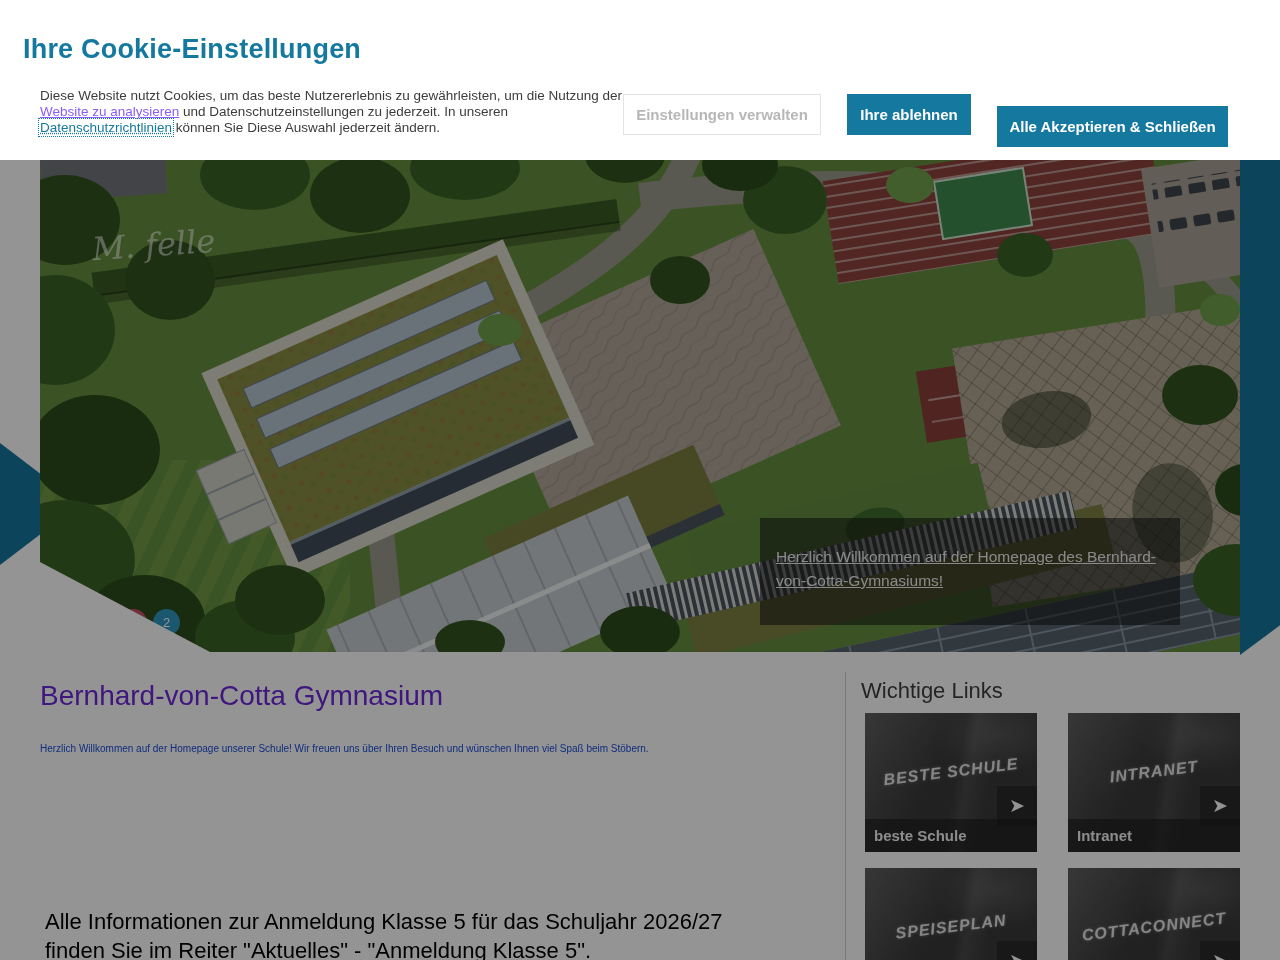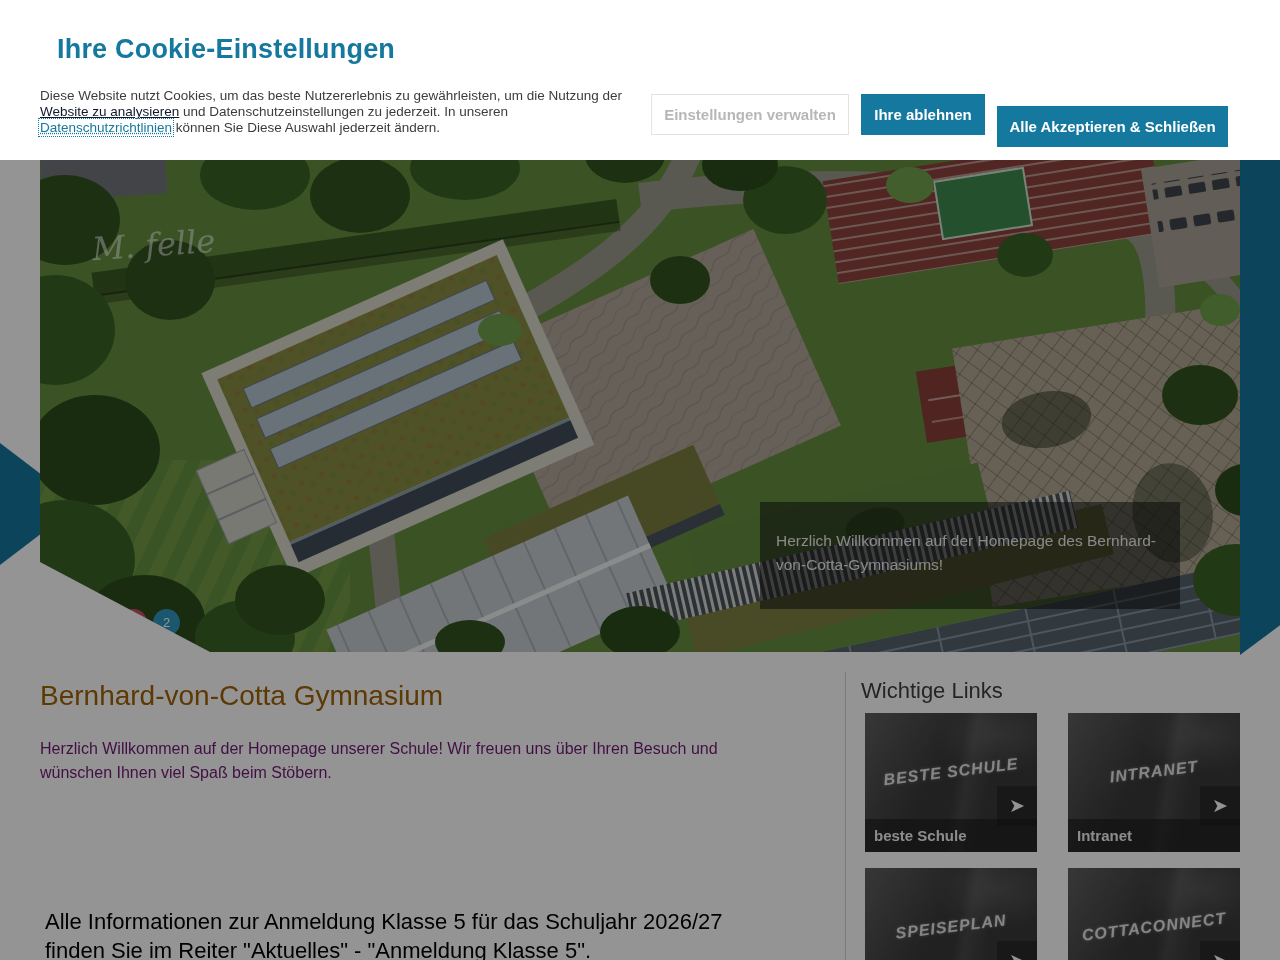--- a/index.html
+++ b/index.html
@@ -15,36 +15,36 @@
     position: fixed; inset: 0; background: rgba(0,0,0,0.42);
     z-index: 40; pointer-events: none;
   }
 
   
   .cookie-modal {
     position: fixed; top: 0; left: 0; width: 1280px; height: 160px;
     background: #ffffff; z-index: 50;
   }
   .cookie-title {
-    position: absolute; left: 57px; top: 34px; margin: 0;
+    position: absolute; left: 23px; top: 34px; margin: 0;
     font-size: 27px; font-weight: bold; color: var(--accent_teal, #15789e);
     letter-spacing: 0.2px;
   }
   .cookie-text {
     position: absolute; left: 40px; top: 88px; width: 590px; margin: 0;
     font-size: 13.5px; line-height: 16px; color: #3c3c3c;
   }
-  .link-underline { color: #0f172a; text-decoration: underline; cursor: pointer; }
+  .link-underline { color: #8b5cf6; text-decoration: underline; cursor: pointer; }
   .link-privacy {
     color: var(--accent_teal, #15789e); font-weight: normal; cursor: pointer;
     text-decoration: underline; text-decoration-style: dotted;
     outline: 1px dotted var(--accent_teal, #15789e); outline-offset: 1px;
   }
   .cookie-buttons {
-    position: absolute; right: 52px; top: 94px; display: flex; gap: 12px;
+    position: absolute; right: 52px; top: 94px; display: flex; gap: 26px;
   }
   .cookie-buttons button {
     height: 41px; border: none; font-family: inherit;
     font-size: 15px; font-weight: bold; cursor: pointer;
   }
   .btn-manage {
     width: 198px; background: #ffffff; border: 1px solid #e3e3e3 !important;
     color: #b7b7b7;
   }
   .btn-reject { width: 124px; background: var(--accent_teal, #15789e); color: #ffffff; }
@@ -70,47 +70,47 @@
     overflow: hidden; background: #67903f; z-index: 1;
   }
   .hero svg { position: absolute; left: 0; top: 0; }
   .watermark {
     position: absolute; left: 52px; top: 66px;
     font-family: "DejaVu Serif", serif; font-style: italic;
     font-size: 32px; color: rgba(255,255,255,0.55);
     transform: rotate(-4deg); pointer-events: none;
   }
   .hero-caption {
-    position: absolute; left: 720px; top: 342px; width: 420px; height: 107px;
+    position: absolute; left: 720px; top: 358px; width: 420px; height: 107px;
     background: rgba(18,18,18,0.55); color: #ececec;
-    font-size: 15.5px; line-height: 24px; padding: 27px 20px 0 16px;
+    font-size: 15.5px; line-height: 24px; padding: 27px 20px 0 16px; text-decoration: underline;
   }
   .indicators {
     position: absolute; left: 80px; top: 449px; display: flex; gap: 6px;
   }
   .indicators button {
     width: 27px; height: 27px; border-radius: 50%; border: none;
     color: #fff; font-size: 13px; font-family: inherit; cursor: pointer;
     display: flex; align-items: center; justify-content: center; padding: 0;
   }
   .indicators button:nth-child(1) { background: var(--indicator_active, #c9506a); }
   .indicators button:nth-child(2) { background: var(--indicator_inactive, #2f96bd); }
   .hero-wedge {
     position: absolute; left: 0; bottom: 0; width: 170px; height: 90px;
     background: #ffffff; clip-path: polygon(0 0, 0 100%, 100% 100%);
   }
 
   
   .main-heading {
     position: absolute; left: 40px; top: 680px; margin: 0;
-    font-size: 28px; font-weight: normal; color: #a16207; z-index: 1;
+    font-size: 28px; font-weight: normal; color: #6d28d9; z-index: 1;
   }
   .intro-text {
     position: absolute; left: 40px; top: 737px; width: 735px; margin: 0;
-    font-size: 16px; line-height: 24px; color: #701a75; z-index: 1;
+    font-size: 10px; line-height: 24px; color: #1d4ed8; z-index: 1;
   }
   .announcement-text {
     position: absolute; left: 40px; top: 903px; width: 710px; margin: 5px;
     font-size: 22px; line-height: 28.5px; color: #000000; z-index: 1;
   }
   .content-divider {
     position: absolute; left: 845px; top: 672px; width: 1px; height: 288px;
     background: #d2d2d2; z-index: 1;
   }
 

